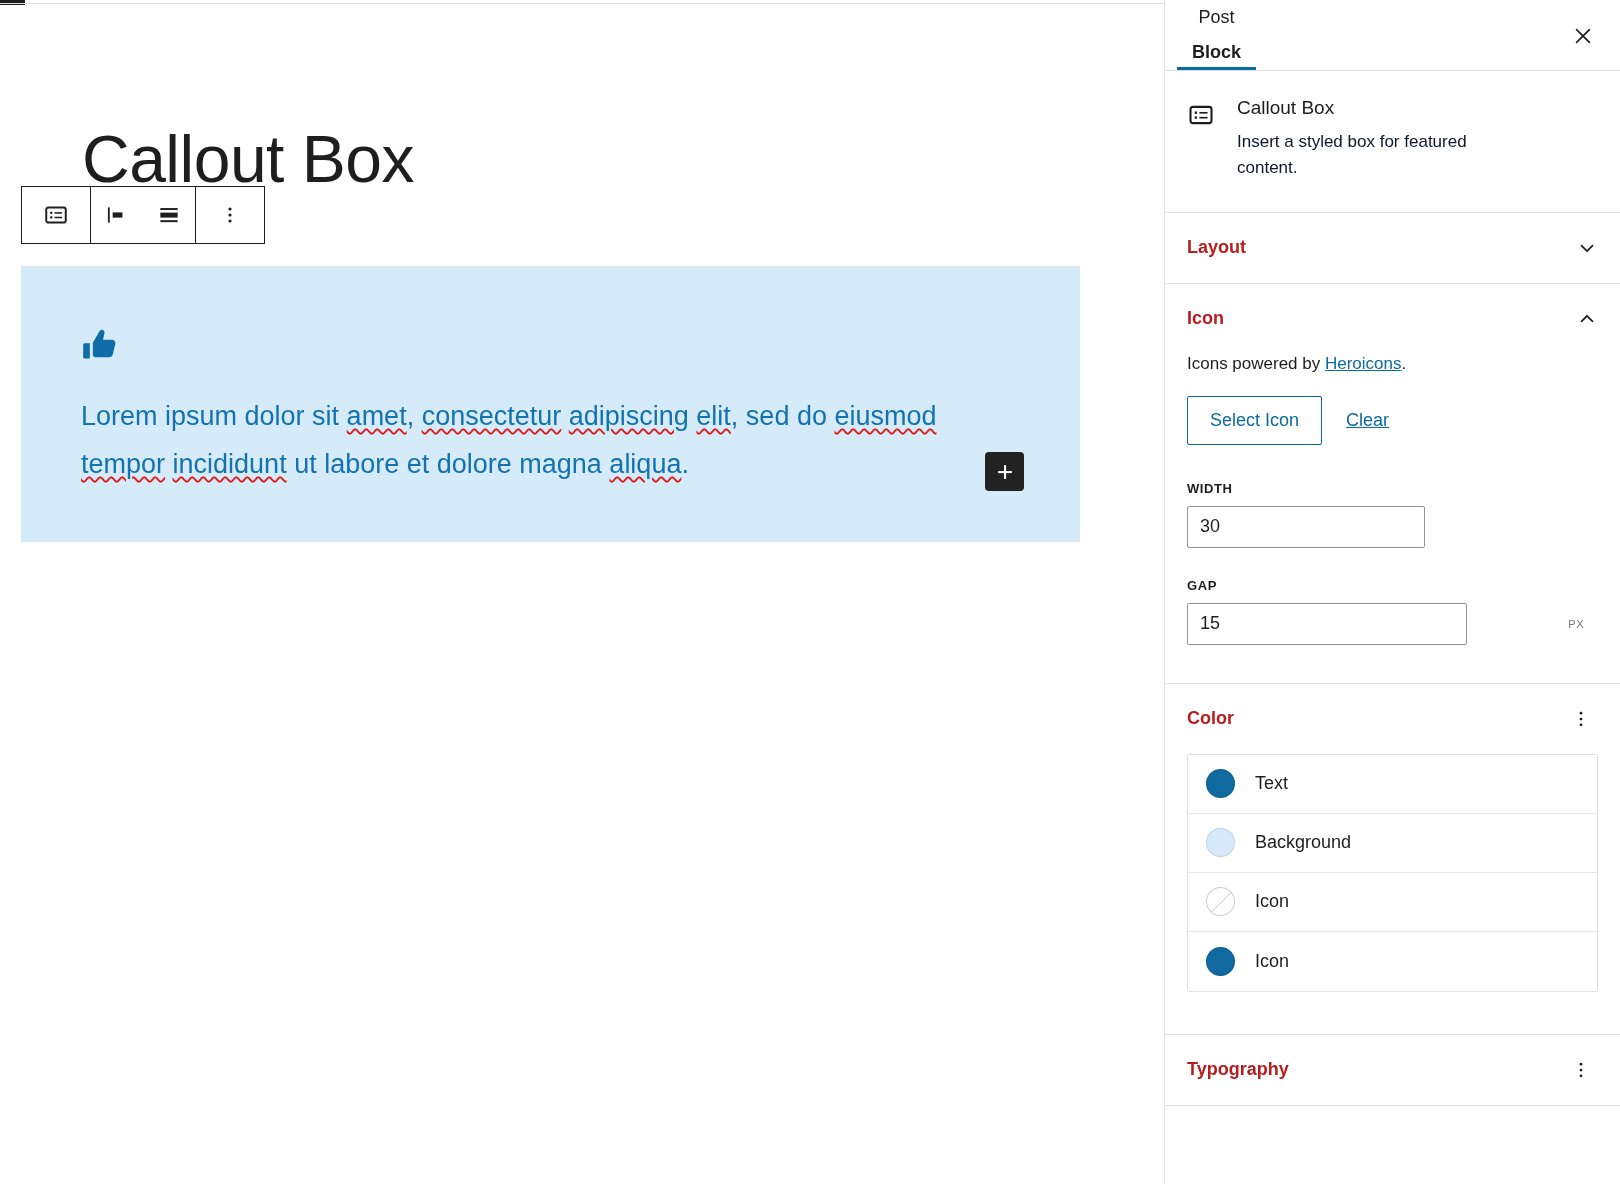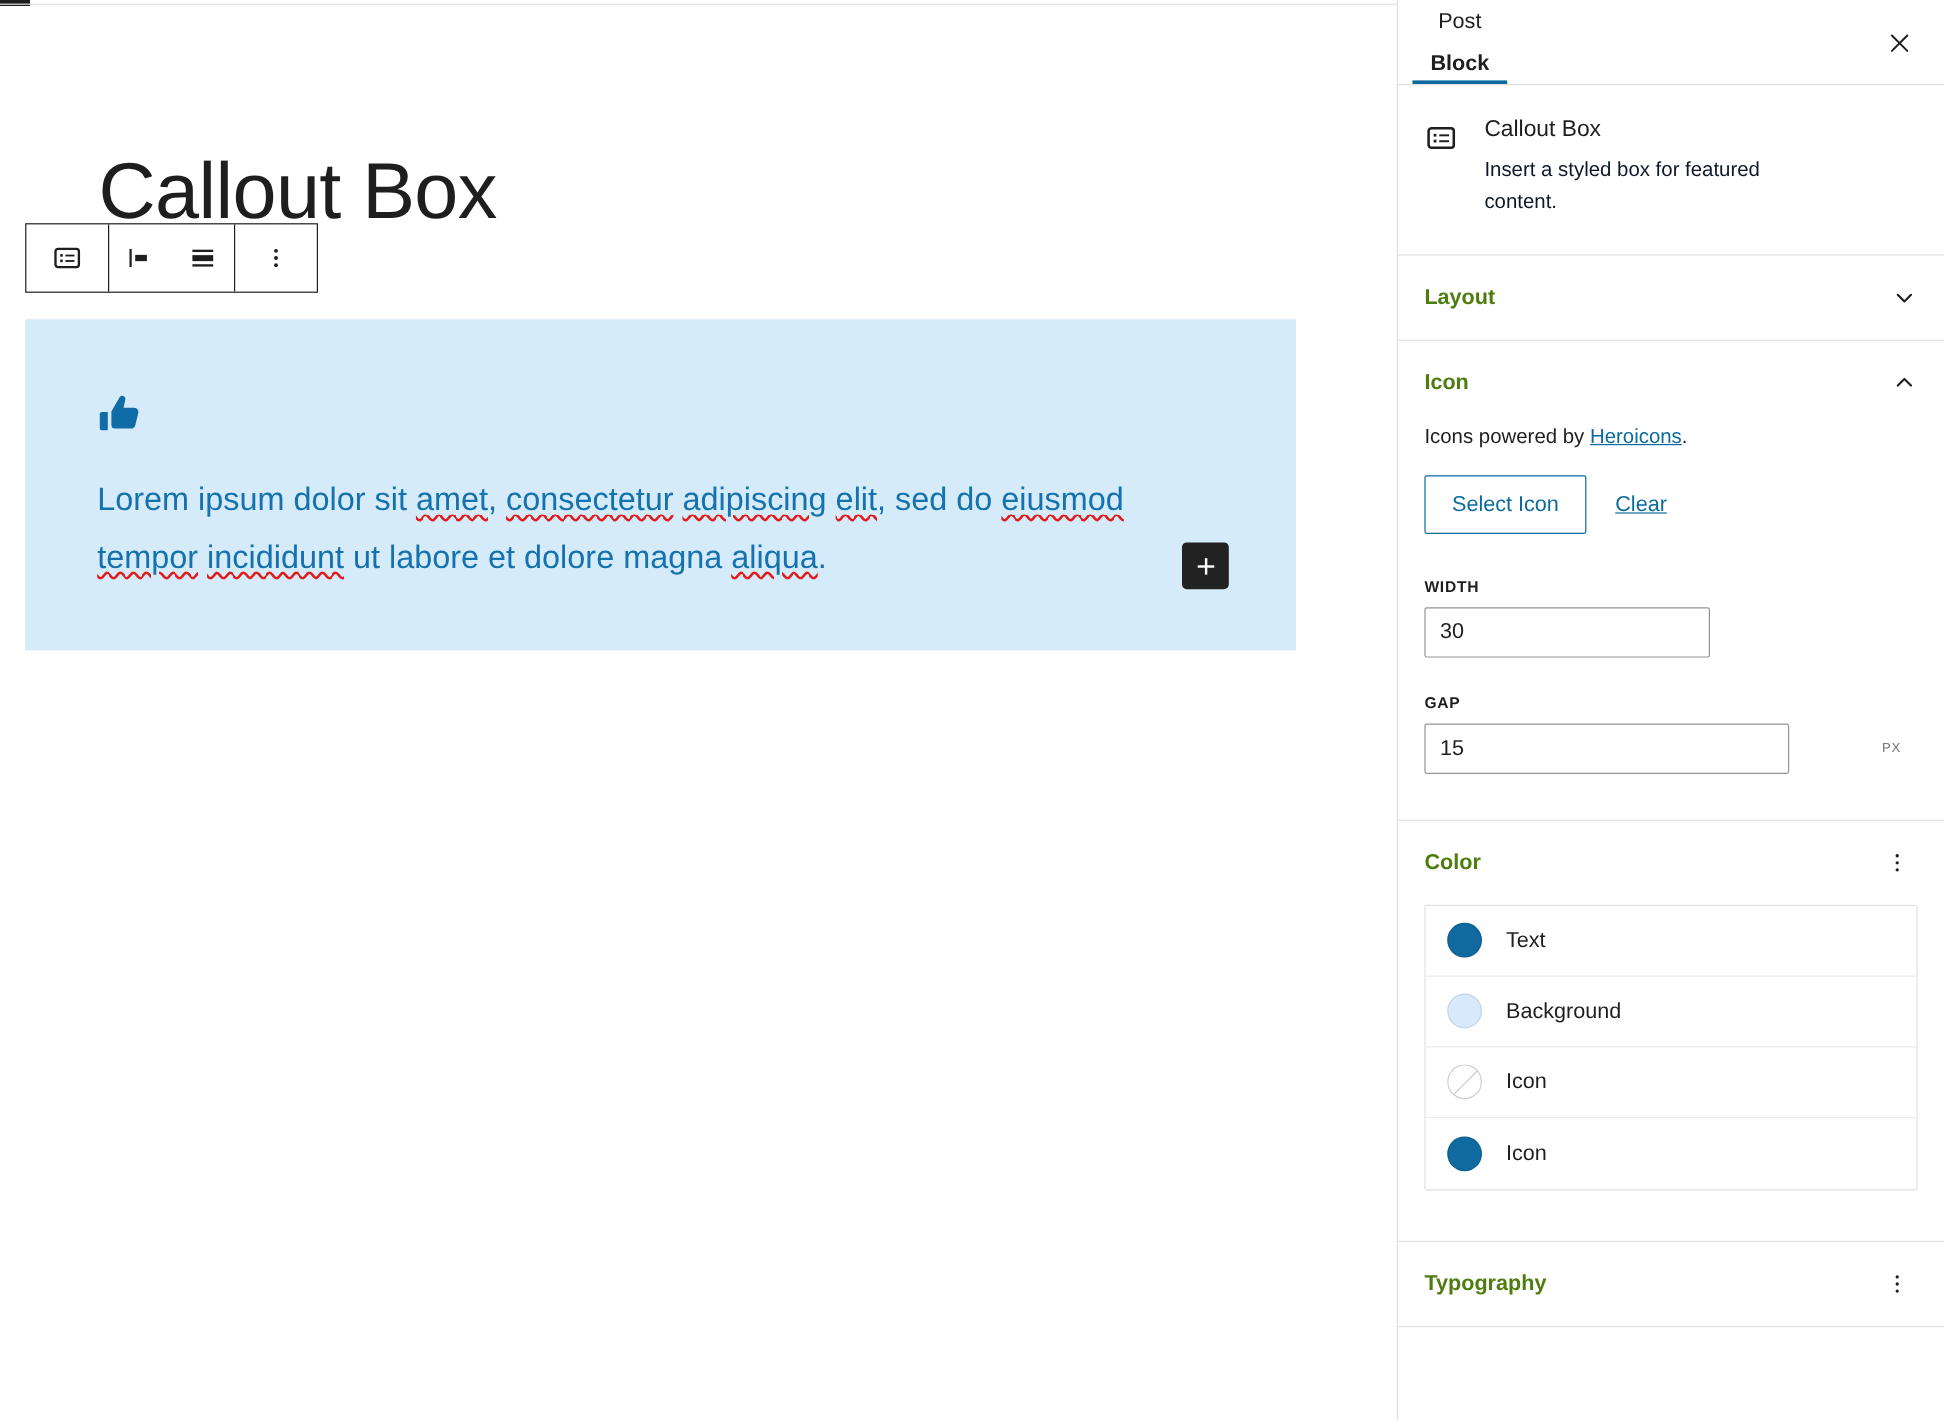--- a/index.html
+++ b/index.html
@@ -221,21 +221,21 @@
   .panel-head {
     display: flex;
     align-items: center;
     justify-content: space-between;
     height: 70px;
     cursor: pointer;
   }
   .panel-title {
     font-size: 18px;
     font-weight: 600;
-    color: #4d7c0f;
+    color: #b91c1c;
   }
   .panel-chevron { color: #1e1e1e; display: flex; }
   .panel-chevron svg { display: block; }
 
   .panel-body { padding-bottom: 38px; }
 
   .icons-credit {
     font-size: 17px;
     color: #1e1e1e;
     margin-bottom: 22px;
@@ -289,21 +289,21 @@
     width: 238px;
     height: 42px;
     border: 1px solid #949494;
     border-radius: 2px;
     padding: 0 12px;
     font-size: 18px;
     color: #1e1e1e;
     background: #ffffff;
     font-family: inherit;
   }
-  .field-input.wide { width: 304px; }
+  .field-input.wide { width: 280px; }
   .field-unit {
     position: absolute;
     right: 14px;
     top: 50%;
     transform: translateY(-50%);
     font-size: 11px;
     letter-spacing: 0.5px;
     color: #757575;
     text-transform: uppercase;
     pointer-events: none;

